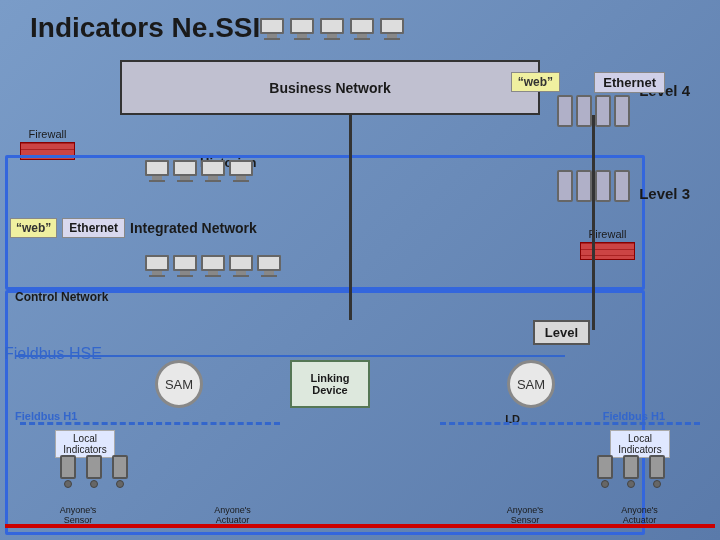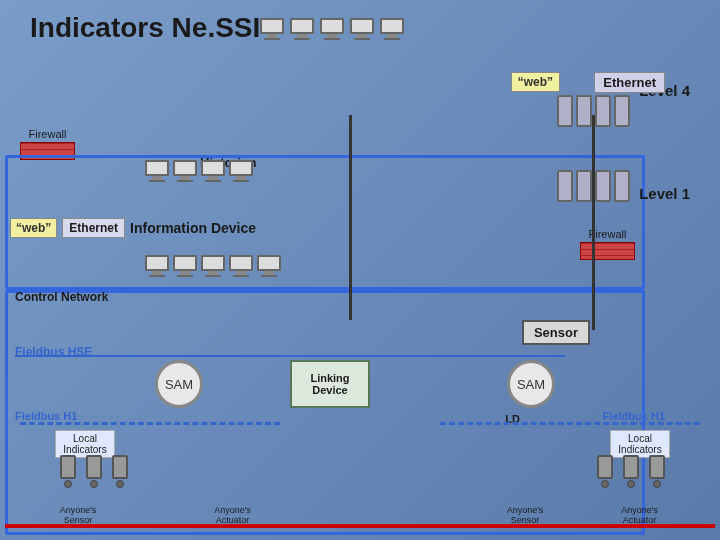--- a/index.html
+++ b/index.html
@@ -187,23 +187,23 @@
       padding: 3px 10px;
       font-size: 13px;
       font-weight: bold;
       color: #1a1a1a;
     }
 
     
     .fieldbus-hse-label {
       position: absolute;
       top: 345px;
-      left: 15px;
-      font-size: 12px;
-      font-weight: bold;
+      left: 4px;
+      font-size: 16px;
+      font-weight: normal;
       color: #3366cc;
     }
 
     
     .fieldbus-h1-left {
       position: absolute;
       top: 410px;
       left: 15px;
       font-size: 11px;
       font-weight: bold;
@@ -557,35 +557,38 @@
       <div class="monitor-stand"></div>
       <div class="monitor-base"></div>
     </div>
     <div class="computer-icon">
       <div class="monitor"></div>
       <div class="monitor-stand"></div>
       <div class="monitor-base"></div>
     </div>
   </div>
 
+  <div class="business-network-box">
+    <span class="business-network-label">Business Network</span>
+  </div>
 
   <div class="web-badge-top">“web”</div>
 
   <div class="ethernet-badge-top">Ethernet</div>
 
   <div class="firewall-left">
     <div class="firewall-label">Firewall</div>
     <div class="firewall-brick"></div>
   </div>
 
   <div class="blue-rect-info"></div>
 
   <div class="historian-label">Historian</div>
 
-  <div class="level-3-label">Level 1</div>
+  <div class="level-3-label">Level 3</div>
 
   <div class="towers-right-top">
     <div class="tower"></div>
     <div class="tower"></div>
     <div class="tower"></div>
     <div class="tower"></div>
   </div>
 
   <div class="historian-computers">
     <div class="computer-icon">
@@ -613,21 +616,21 @@
   <div class="towers-right-mid">
     <div class="tower"></div>
     <div class="tower"></div>
     <div class="tower"></div>
     <div class="tower"></div>
   </div>
 
   <div class="info-network-row">
     <div class="web-badge-info">“web”</div>
     <div class="ethernet-badge-info">Ethernet</div>
-    <div class="info-network-label">Information Device</div>
+    <div class="info-network-label">Integrated Network</div>
   </div>
 
   <div class="firewall-right">
     <div class="firewall-label">Firewall</div>
     <div class="firewall-brick"></div>
   </div>
 
   <div class="info-computers">
     <div class="computer-icon">
       <div class="monitor"></div>
@@ -657,21 +660,21 @@
   </div>
 
   <div class="blue-rect-control"></div>
 
   <div class="control-network-label">Control Network</div>
 
   <div class="vert-line-center"></div>
 
   <div class="vert-line-right"></div>
 
-  <div class="switch-box">Sensor</div>
+  <div class="switch-box">Level</div>
 
   <div class="fieldbus-hse-label">Fieldbus HSE</div>
 
   <div class="hse-line"></div>
 
   <div class="sam-circle sam-left">SAM</div>
 
   <div class="sam-circle sam-right">SAM</div>
 
   <div class="linking-device">

